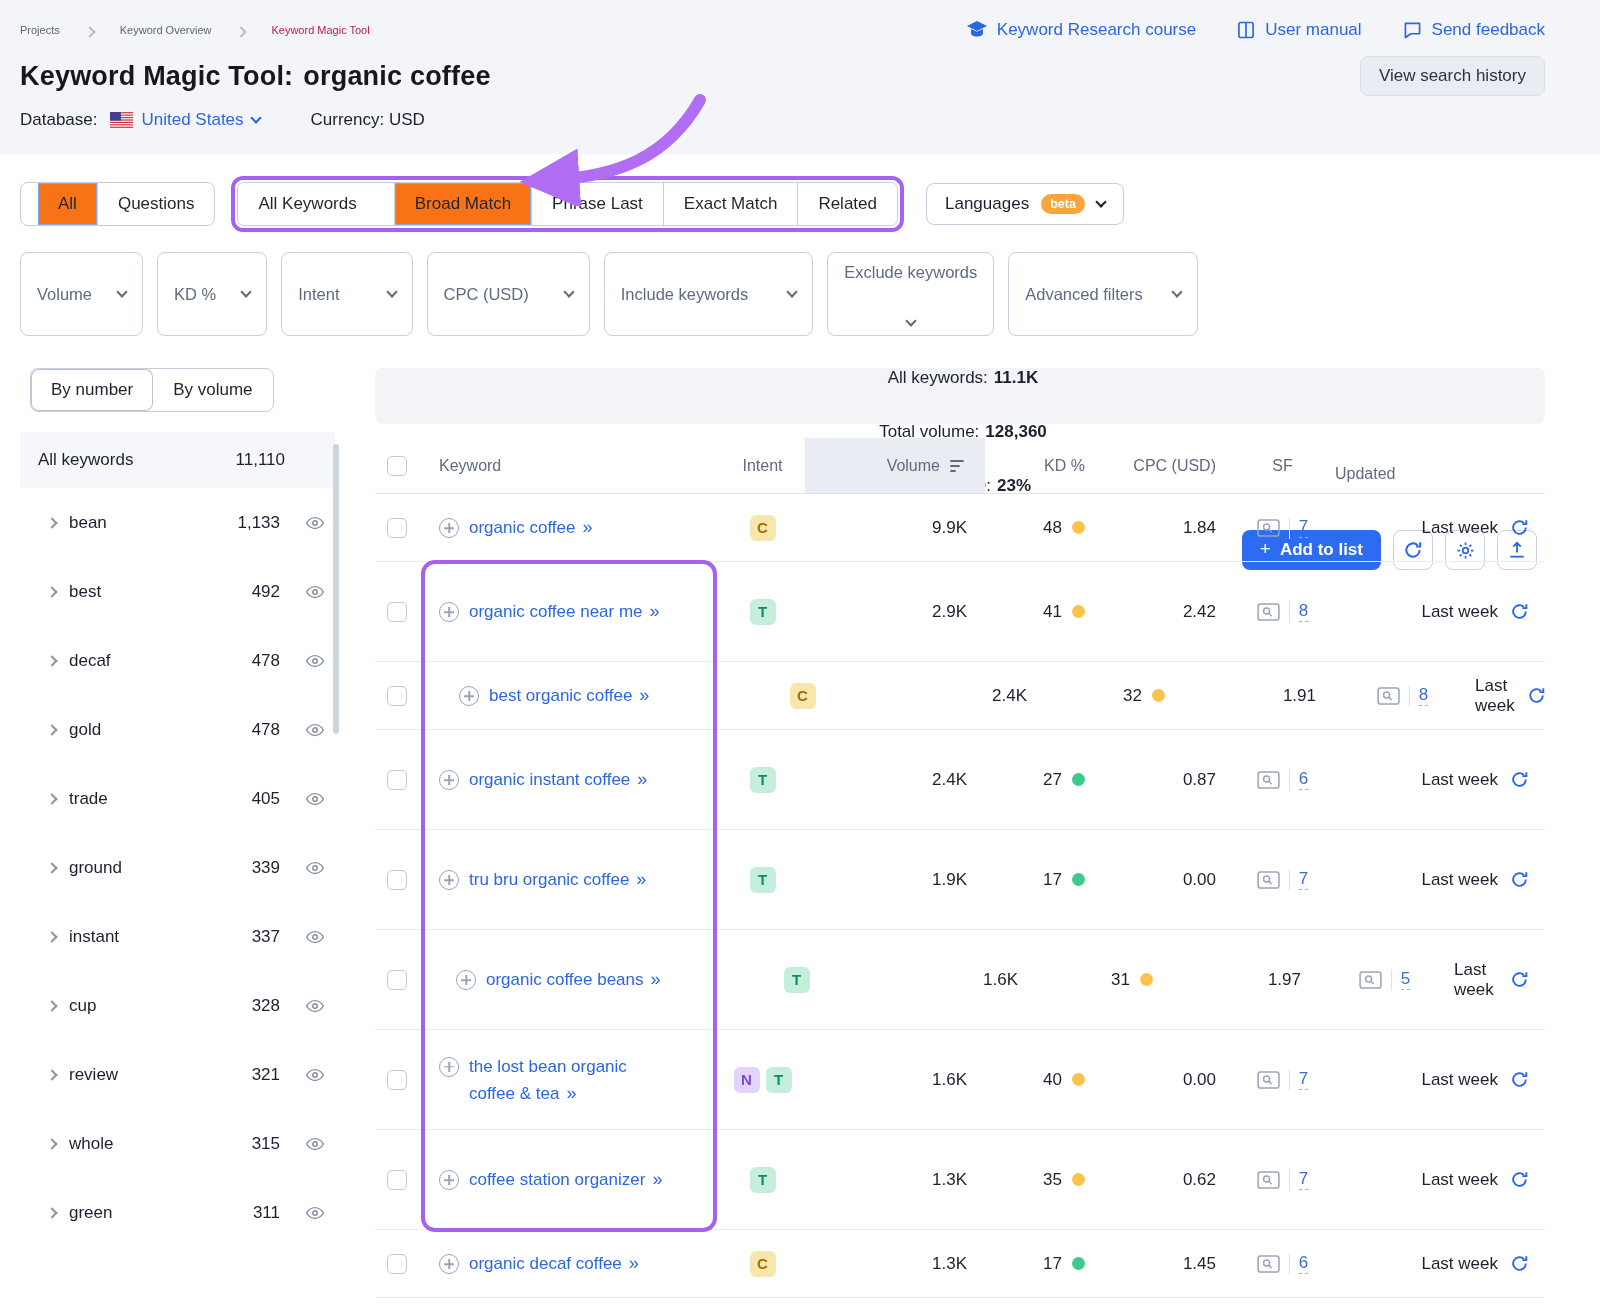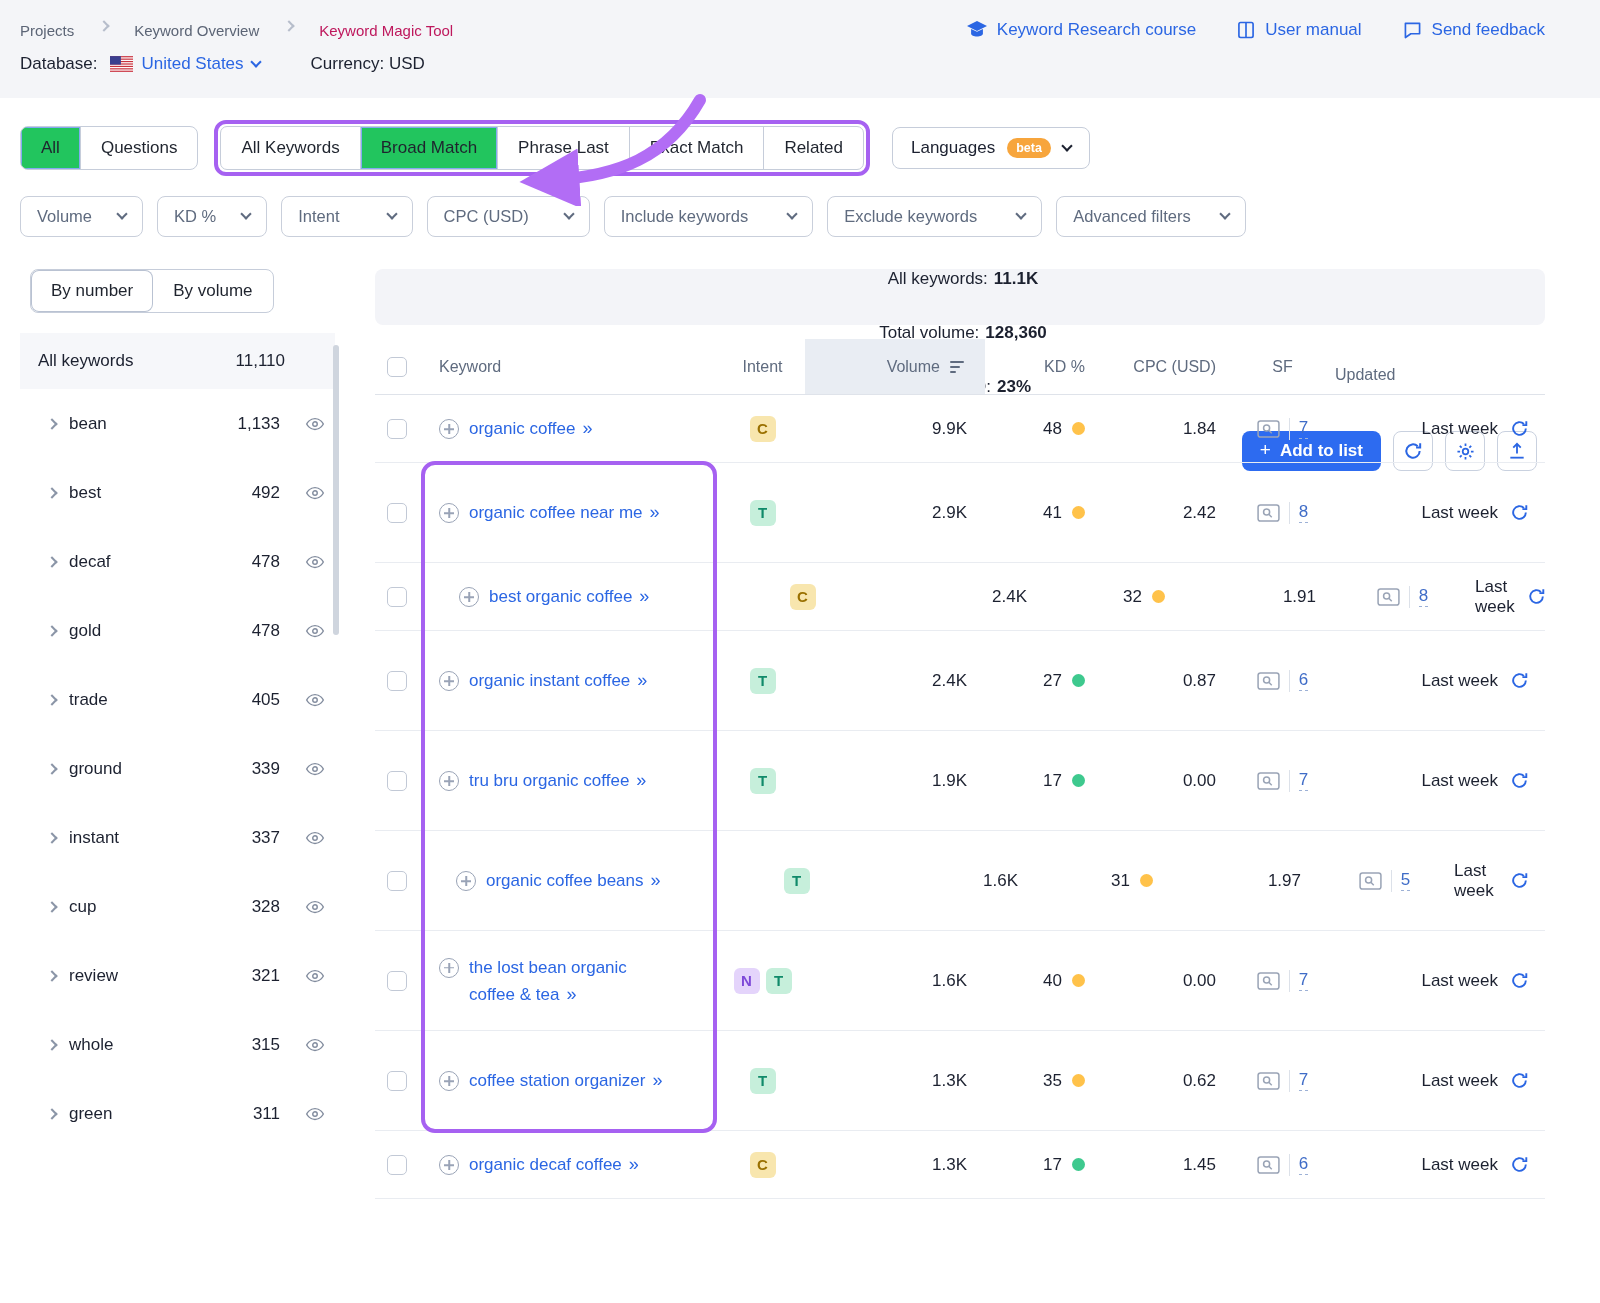--- a/index.html
+++ b/index.html
@@ -9,21 +9,21 @@
     font-family:"Liberation Sans", sans-serif;
     color:#1c2130; background:#fff;
     position:relative; overflow:hidden;
     -webkit-font-smoothing:antialiased;
   }
   .page { width:1600px; height:1303px; position:relative; overflow:hidden; }
 
   
   .topbar { background:#f4f5f8; padding:20px 55px 24px 20px; }
   .crumb-row { display:flex; justify-content:space-between; align-items:center; }
-  .breadcrumb { display:flex; align-items:flex-start; gap:26px; font-size:15px; color:#5c6576; }
+  .breadcrumb { display:flex; align-items:flex-end; gap:26px; font-size:11px; color:#5c6576; }
   .crumb { cursor:pointer; }
   .crumb.current { color:#be185d; }
   .bsep { width:8px; height:8px; border-top:2px solid #b6bdcb; border-right:2px solid #b6bdcb; transform:rotate(45deg); display:inline-block; }
   .hlinks { display:flex; gap:40px; }
   .hlink { display:flex; align-items:center; gap:9px; color:#2b66e3; font-size:17px; cursor:pointer; text-decoration:none; }
 
   .title-row { display:flex; justify-content:space-between; align-items:center; margin-top:16px; }
   h1 { font-size:27px; margin:0; color:#16181d; font-weight:700; letter-spacing:.2px; }
   h1 .query { font-weight:600; margin-left:10px; }
   .ghost-btn { background:#e9ecf3; border:1px solid #dcdfe8; border-radius:8px; padding:9px 18px; font-size:17px; color:#2a3242; cursor:pointer; font-family:inherit; }
@@ -31,21 +31,21 @@
   .db-row { display:flex; align-items:center; gap:9px; margin-top:14px; font-size:17px; }
   .db-link { color:#2b66e3; display:flex; align-items:center; gap:8px; cursor:pointer; }
   .chev { width:8px; height:8px; border-right:2px solid currentColor; border-bottom:2px solid currentColor; transform:rotate(45deg); display:inline-block; margin-top:-5px; }
   .currency { margin-left:42px; }
 
   
   .tabs-row { display:flex; align-items:center; gap:16px; padding:22px 55px 0 20px; }
   .seg-group { display:inline-flex; background:#fff; border:1px solid #c6cdda; border-radius:8px; overflow:hidden; }
   .seg { padding:11px 20px; font-size:17px; color:#1f242e; border-left:1px solid #c6cdda; cursor:pointer; white-space:nowrap; }
   .seg:first-child { border-left:none; }
-  .seg.selected { background:#22c55e; box-shadow:inset 0 0 0 1px #83a9f1; }
+  .seg.selected { background:#f97316; box-shadow:inset 0 0 0 1px #83a9f1;margin-left:17px; }
   .purple-outline { border:4px solid #a661f1; border-radius:12px; padding:2px; }
   .lang-chip { display:flex; align-items:center; gap:12px; border:1px solid #c6cdda; border-radius:8px; padding:10px 18px; font-size:17px; cursor:pointer; margin-left:6px; }
   .beta-badge { background:#f7a53c; color:#fff; font-size:12.5px; font-weight:700; padding:3px 9px; border-radius:10px; }
 
   
   .filters-row { display:flex; gap:14px; padding:20px 55px 0 20px; }
   .chip { display:flex; align-items:center; gap:26px; border:1px solid #c9cfdb; border-radius:8px; padding:10px 16px; font-size:16.5px; color:#5f6b7f; cursor:pointer; background:#fff; white-space:nowrap; }
 
   
   .content { display:flex; gap:40px; padding:32px 55px 0 20px; }
@@ -153,20 +153,24 @@
           <span style="display:flex">
             <svg width="21" height="20" viewBox="0 0 24 24" fill="none" stroke="#2b66e3" stroke-width="2" stroke-linejoin="round">
                 <path d="M3.5 4h17v12.5H10L3.5 21z"></path>
               </svg>
           </span>
           <span>Send feedback</span>
         </a>
       </div>
     </div>
 
+    <div class="title-row">
+      <h1><span>Keyword Magic Tool:</span><span class="query">organic coffee</span></h1>
+      <button class="ghost-btn">View search history</button>
+    </div>
 
     <div class="db-row">
       <span>Database:</span>
       <span style="display:flex; margin-left:3px;">
         <svg width="23" height="16" viewBox="0 0 19 13">
           <rect width="19" height="13" fill="#ffffff"></rect>
           <g fill="#c8313e">
             <rect y="0" width="19" height="1"></rect>
               <rect y="2" width="19" height="1"></rect>
               <rect y="4" width="19" height="1"></rect>
@@ -223,21 +227,21 @@
         <span class="chev"></span>
       </div>
     <div class="chip" style="gap:36px;">
         <span>CPC (USD)</span>
         <span class="chev"></span>
       </div>
     <div class="chip" style="gap:40px;">
         <span>Include keywords</span>
         <span class="chev"></span>
       </div>
-    <div class="chip" style="gap:40px;">
+    <div class="chip" style="gap:40px;flex-direction:column;">
         <span>Exclude keywords</span>
         <span class="chev"></span>
       </div>
     <div class="chip" style="gap:30px;">
         <span>Advanced filters</span>
         <span class="chev"></span>
       </div>
   </div>
 
   <div class="content">

